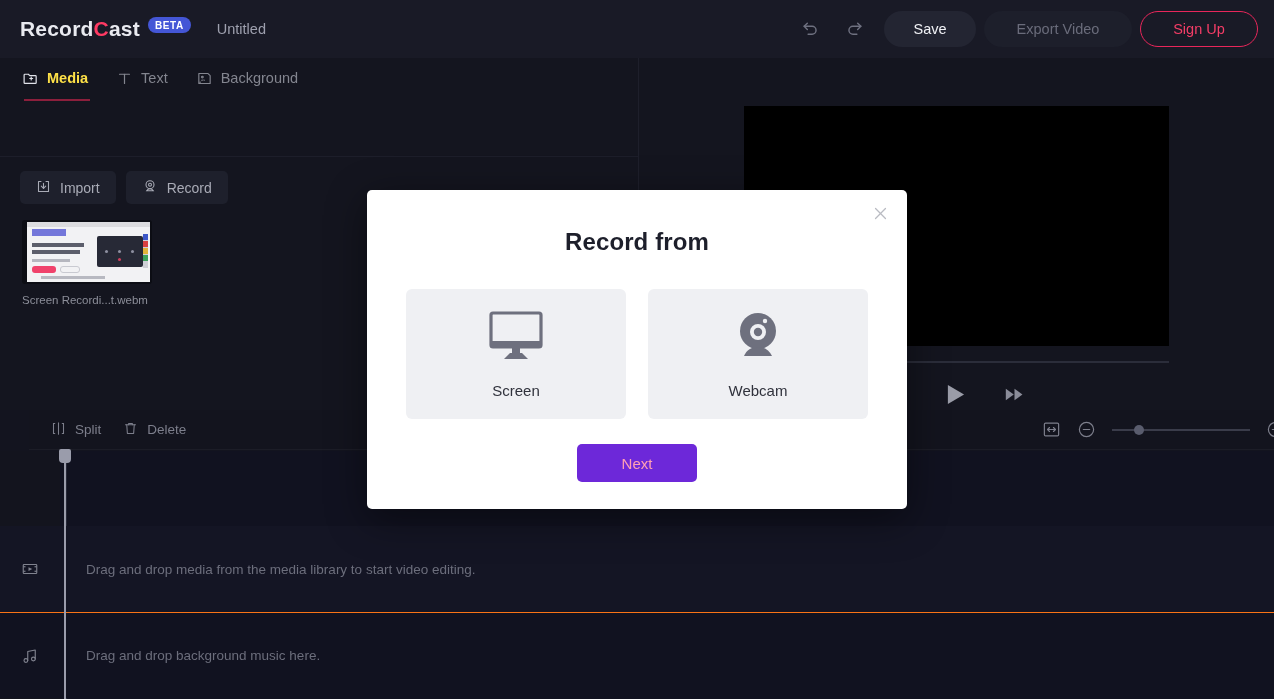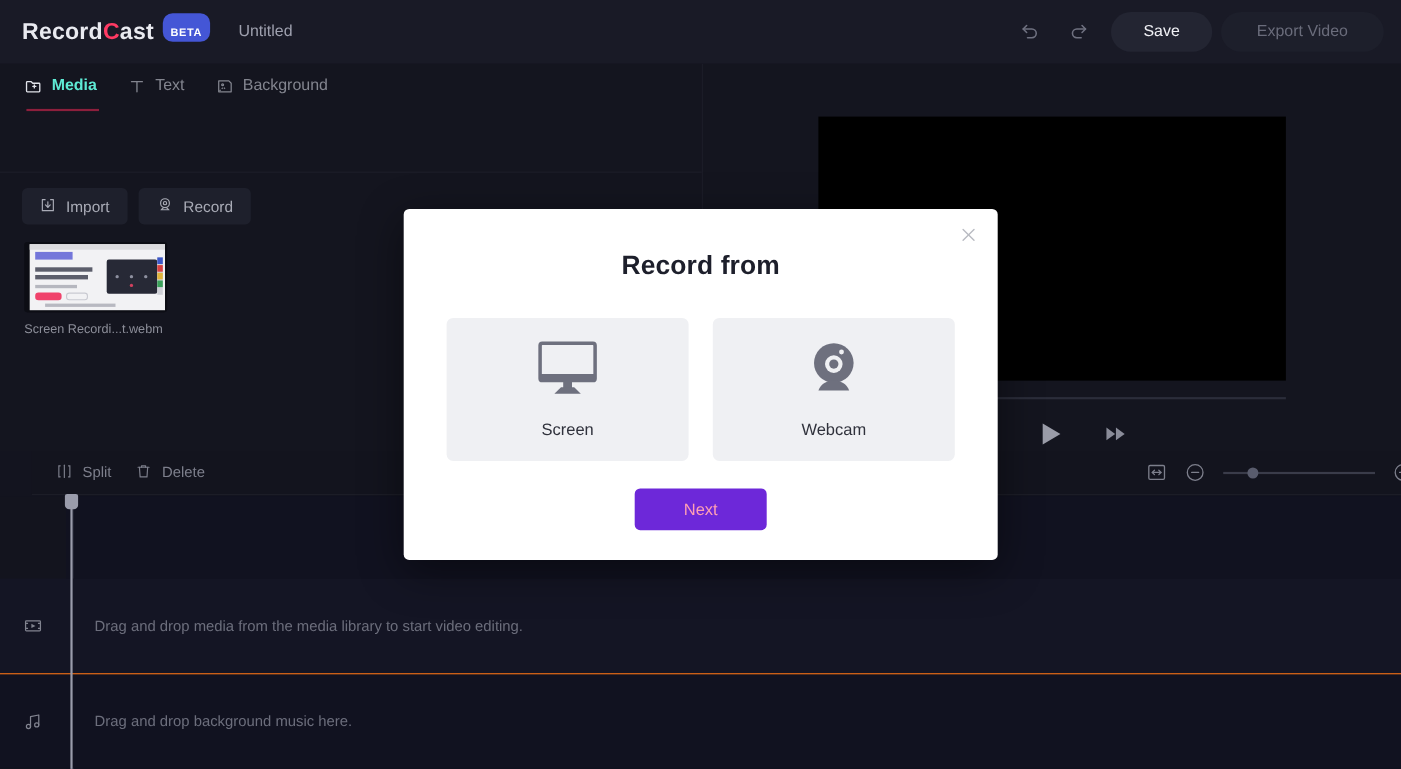--- a/index.html
+++ b/index.html
@@ -20,21 +20,21 @@
   .logo-wrap { display: flex; align-items: center; margin-left: 20px; }
   .logo {
     font-size: 21px; font-weight: bold; letter-spacing: 0.2px;
     color: #e9eaf0; display: flex; align-items: baseline;
   }
   .logo .lc { color: #ff3a63; position: relative; display:inline-block; }
   .beta {
     margin-left: 8px;
     background: #4456d6; color: #ffffff;
     font-size: 10px; font-weight: bold; letter-spacing: 0.6px;
-    padding: 13px 7px 2px 7px; border-radius: 9px;
+    padding: 3px 7px 2px 7px; border-radius: 9px;
     display: inline-block; position: relative; top: -4px;
   }
   .doc-title {
     margin-left: 26px; color: #9ea0ae; font-size: 14.5px;
   }
   .topbar-right {
     position: absolute; right: 16px; top: 0; height: 58px;
     display: flex; align-items: center; gap: 0px;
   }
   .icon-btn {
@@ -54,21 +54,21 @@
   .leftpanel {
     position: absolute; left: 0; top: 58px; width: 638px; height: 352px;
     background: #14151f;
   }
   .tabs {
     height: 40px; display: flex; align-items: center;
     padding-left: 22px; gap: 28px; position: relative;
   }
   .tab { display: flex; align-items: center; gap: 8px; cursor: pointer; position: relative; height: 40px; }
   .tab-label { font-size: 14.5px; color: #83858f; }
-  .tab.active .tab-label { color: #5eead4; font-weight: bold; text-align: right; }
+  .tab.active .tab-label { color: #fde047; font-weight: bold; text-align: right; }
   .tab.active::after {
     content: ""; position: absolute; left: 2px; right: -2px; bottom: -3px;
     height: 2px; background: #8c1f3c;
   }
   .tab svg { display: block; }
   .panel-divider {
     position: absolute; left: 0; top: 98px; width: 638px; height: 1px; background: #1d1e2a;
   }
   .actionrow { position: absolute; left: 20px; top: 113px; display: flex; gap: 10px; }
   .action {
@@ -195,20 +195,21 @@
           </svg>
       </div>
       <div class="icon-btn">
         <svg width="19" height="19" viewBox="0 0 24 24" fill="none" stroke="currentColor" stroke-width="1.8" stroke-linecap="round" stroke-linejoin="round">
             <path d="M20 8H10a5 5 0 0 0 0 10h5"></path>
             <polyline points="16,4 20,8 16,12"></polyline>
           </svg>
       </div>
       <button class="btn btn-save">Save</button>
       <button class="btn btn-export">Export Video</button>
+      <button class="btn btn-signup">Sign Up</button>
     </div>
   </div>
 
   <div class="leftpanel">
     <div class="tabs">
       <div class="tab active">
         <span>
           <svg width="17" height="17" viewBox="0 0 24 24" fill="none" stroke="#e1e3ea" stroke-width="1.7" stroke-linecap="round" stroke-linejoin="round">
               <path d="M3 7a1 1 0 0 1 1-1h5l2 2h8a1 1 0 0 1 1 1v9a1 1 0 0 1-1 1H4a1 1 0 0 1-1-1z"></path>
               <line x1="11" y1="12" x2="15" y2="12"></line>

